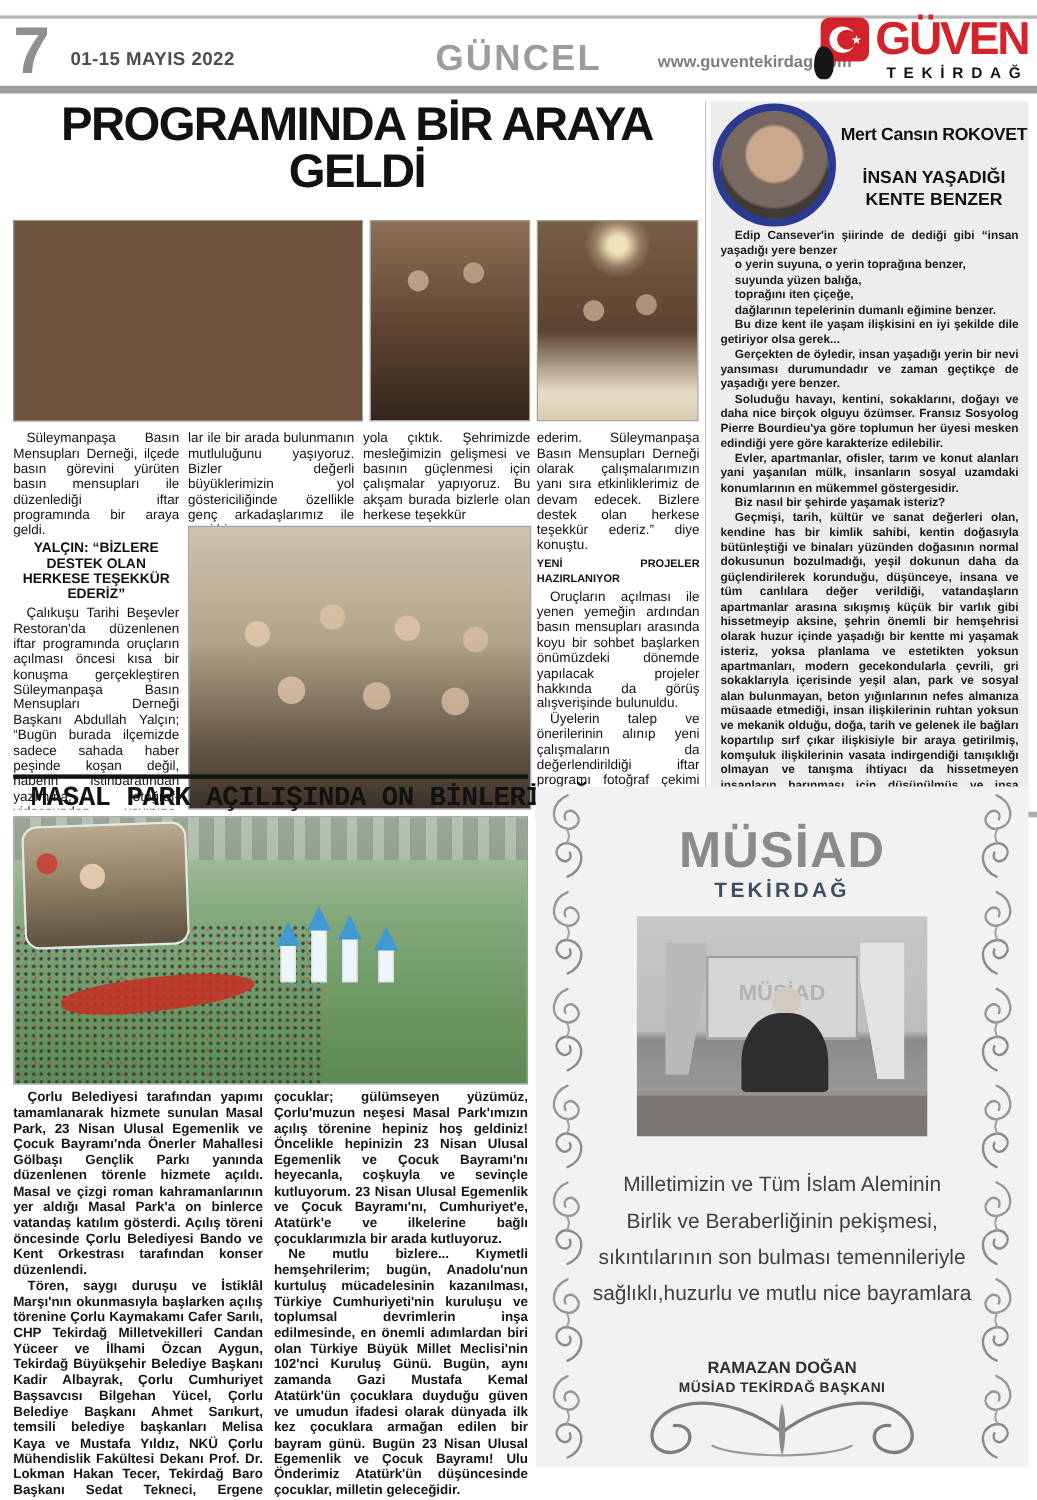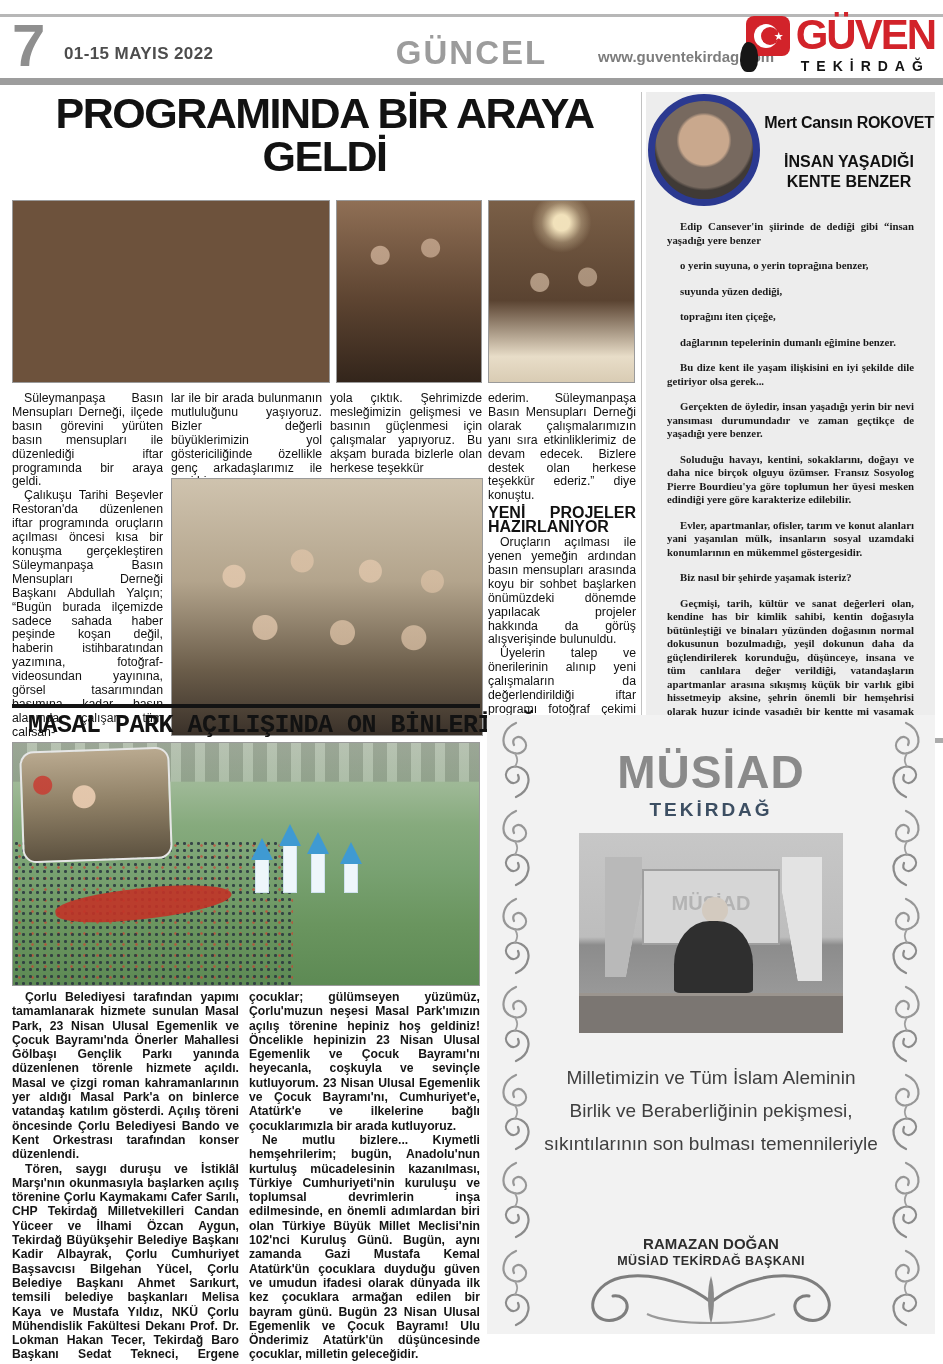--- a/index.html
+++ b/index.html
@@ -18,21 +18,21 @@
   .issue-date{left:64px;top:44px;font-size:17px;font-weight:bold;color:#4d4d4d;letter-spacing:.4px;}
   .section-title{left:0;top:34px;width:943px;text-align:center;font-size:33px;font-weight:bold;color:#9c9c9c;letter-spacing:2px;}
   .website{left:598px;top:48px;font-size:15px;font-weight:bold;color:#7d7d7d;text-decoration:none;}
   .logo{right:8px;top:16px;display:flex;align-items:flex-start;gap:6px;}
   .flagbox{position:relative;width:50px;height:56px;}
   .flag{position:absolute;left:6px;top:0;width:44px;height:40px;background:#d2232a;border-radius:8px;}
   .crescent{position:absolute;left:14px;top:8px;width:24px;height:24px;background:#fff;border-radius:50%;}
   .crescent-inner{position:absolute;left:21px;top:11px;width:18px;height:18px;background:#d2232a;border-radius:50%;}
   .flag-star{position:absolute;left:34px;top:14px;color:#fff;font-size:11px;}
   .silhouette{position:absolute;left:0;top:26px;width:18px;height:30px;background:#161616;border-radius:45% 55% 40% 40%/60% 45% 40% 40%;}
-  .logo-text{display:flex;flex-direction:column;align-items:center;}
+  .logo-text{display:flex;flex-direction:column;align-items:flex-end;}
   .logo-main{font-size:42px;line-height:.9;font-weight:bold;color:#d2232a;letter-spacing:-2px;}
   .logo-sub{font-size:14px;font-weight:bold;color:#141414;letter-spacing:7px;margin-top:4px;}
 
   
   .headline{left:12px;top:92px;width:625px;text-align:center;font-weight:bold;color:#121212;
             font-size:43px;line-height:1.0;letter-spacing:-1.5px;}
 
   
   .photo{border:1px solid #9a9a9a;overflow:hidden;}
   .photo-a{left:12px;top:200px;width:318px;height:183px;
@@ -65,36 +65,36 @@
       linear-gradient(180deg,#cfc3ae 0%,#b3a48c 40%,#6a5c49 75%,#3a3129 100%);}
 
   
   .colbox{font-size:12.3px;line-height:13.9px;text-align:justify;overflow:hidden;color:#111;}
   .colbox p{margin:0;text-indent:12px;}
   .col1{left:12px;top:392px;width:151px;height:344px;}
   .col2{left:171px;top:392px;width:151px;height:86px;}
   .col3{left:330px;top:392px;width:152px;height:86px;}
   .col4{left:488px;top:392px;width:148px;height:344px;}
   .subhead{font-weight:bold;text-align:center;text-indent:0!important;margin:3px 0!important;font-size:12.6px;}
-  .subhead-left{font-weight:bold;text-indent:0!important;margin:3px 0 2px 0!important;font-size:16px;}
+  .subhead-left{font-weight:bold;text-indent:0!important;margin:3px 0 2px 0!important;font-size:10px;}
   .byline{font-weight:bold;text-indent:10px!important;margin-top:3px!important;}
   .vrule{left:641px;top:92px;width:1px;height:644px;background:#c2c2c2;}
 
   
   .rokovet{left:646px;top:92px;width:289px;height:646px;background:#ededed;}
   .avatar{position:absolute;left:2px;top:2px;width:112px;height:112px;border-radius:50%;
           border:7px solid #2b3990;
           background:radial-gradient(circle at 50% 40%,#c9a88d 0 32%,#77695f 36% 62%,#403a36 66%);}
   .rok-name{position:absolute;left:118px;top:22px;width:170px;text-align:center;
             font-size:16px;font-weight:bold;white-space:nowrap;letter-spacing:-.3px;color:#111;}
   .rok-title{position:absolute;left:118px;top:60px;width:170px;text-align:center;
              font-size:16px;font-weight:bold;line-height:1.25;color:#111;}
   .rok-body{position:absolute;left:9px;right:9px;top:116px;bottom:6px;overflow:hidden;
             font-size:10.8px;line-height:13.5px;font-weight:bold;text-align:justify;color:#1a1a1a;}
-  .rok-body p{margin:12px;text-indent:13px;font-family:Liberation Serif, serif;}
+  .rok-body p{margin:0;text-indent:13px;}
 
   
   .masal-rule{left:12px;top:704px;width:468px;height:4px;background:#131313;}
   .masal-headline{left:28px;top:711px;width:468px;font-size:25px;font-weight:bold;letter-spacing:-.5px;color:#121212;white-space:nowrap;font-family:Liberation Mono, monospace;}
   .photo-e{left:12px;top:742px;width:468px;height:244px;position:absolute;border:1px solid #9a9a9a;overflow:hidden;
     background:
       repeating-linear-gradient(90deg,rgba(120,120,120,.35) 0 14px,rgba(200,200,200,.35) 14px 24px),
       linear-gradient(180deg,#aebfa6 0%,#9db895 18%,#86aa7d 34%,#79a272 52%,#6a955f 75%,#5d8a54 100%);
     background-size:100% 16%,100% 100%;background-repeat:no-repeat;}
   .crowd{position:absolute;left:0;bottom:0;width:60%;height:60%;
@@ -196,20 +196,21 @@
     <div>PROGRAMINDA BİR ARAYA GELDİ</div>
   </div>
 
   <div class="abs photo photo-a"></div>
   <div class="abs photo photo-b"></div>
   <div class="abs photo photo-c"></div>
   <div class="abs photo photo-d"></div>
 
   <div class="abs colbox col1">
     <p>Süleymanpaşa Basın Mensupları Derneği, ilçede basın görevini yürüten basın mensupları ile düzenlediği iftar programında bir araya geldi.</p>
+    <p class="subhead">YALÇIN: “BİZLERE DESTEK OLAN HERKESE TEŞEKKÜR EDERİZ”</p>
     <p>Çalıkuşu Tarihi Beşevler Restoran'da düzenlenen iftar programında oruçların açılması öncesi kısa bir konuşma gerçekleştiren Süleymanpaşa Basın Mensupları Derneği Başkanı Abdullah Yalçın; “Bugün burada ilçemizde sadece sahada haber peşinde koşan değil, haberin istihbaratından yazımına, fotoğraf-videosundan yayınına, görsel tasarımından basımına kadar basın alanında çalışan tüm çalışan-</p>
   </div>
   <div class="abs colbox col2">
     <p style="text-indent:0">lar ile bir arada bulunmanın mutluluğunu yaşıyoruz. Bizler değerli büyüklerimizin yol göstericiliğinde özellikle genç arkadaşlarımız ile yeni bir</p>
   </div>
   <div class="abs colbox col3">
     <p style="text-indent:0">yola çıktık. Şehrimizde mesleğimizin gelişmesi ve basının güçlenmesi için çalışmalar yapıyoruz. Bu akşam burada bizlerle olan herkese teşekkür</p>
   </div>
   <div class="abs colbox col4">
     <p style="text-indent:0">ederim. Süleymanpaşa Basın Mensupları Derneği olarak çalışmalarımızın yanı sıra etkinliklerimiz de devam edecek. Bizlere destek olan herkese teşekkür ederiz.” diye konuştu.</p>
@@ -224,21 +225,21 @@
   <div class="abs rokovet">
     <div class="avatar"></div>
     <div class="rok-name">Mert Cansın ROKOVET</div>
     <div class="rok-title">
       <div>İNSAN YAŞADIĞI</div>
       <div>KENTE BENZER</div>
     </div>
     <div class="rok-body">
       <p>Edip Cansever'in şiirinde de dediği gibi “insan yaşadığı yere benzer</p>
       <p>o yerin suyuna, o yerin toprağına benzer,</p>
-      <p>suyunda yüzen dediği,</p>
+      <p>suyunda yüzen balığa,</p>
       <p>toprağını iten çiçeğe,</p>
       <p>dağlarının tepelerinin dumanlı eğimine benzer.</p>
       <p>Bu dize kent ile yaşam ilişkisini en iyi şekilde dile getiriyor olsa gerek...</p>
       <p>Gerçekten de öyledir, insan yaşadığı yerin bir nevi yansıması durumundadır ve zaman geçtikçe de yaşadığı yere benzer.</p>
       <p>Soluduğu havayı, kentini, sokaklarını, doğayı ve daha nice birçok olguyu özümser. Fransız Sosyolog Pierre Bourdieu'ya göre toplumun her üyesi mesken edindiği yere göre karakterize edilebilir.</p>
       <p>Evler, apartmanlar, ofisler, tarım ve konut alanları yani yaşanılan mülk, insanların sosyal uzamdaki konumlarının en mükemmel göstergesidir.</p>
       <p>Biz nasıl bir şehirde yaşamak isteriz?</p>
       <p>Geçmişi, tarih, kültür ve sanat değerleri olan, kendine has bir kimlik sahibi, kentin doğasıyla bütünleştiği ve binaları yüzünden doğasının normal dokusunun bozulmadığı, yeşil dokunun daha da güçlendirilerek korunduğu, düşünceye, insana ve tüm canlılara değer verildiği, vatandaşların apartmanlar arasına sıkışmış küçük bir varlık gibi hissetmeyip aksine, şehrin önemli bir hemşehrisi olarak huzur içinde yaşadığı bir kentte mi yaşamak isteriz, yoksa planlama ve estetikten yoksun apartmanları, modern gecekondularla çevrili, gri sokaklarıyla içerisinde yeşil alan, park ve sosyal alan bulunmayan, beton yığınlarının nefes almanıza müsaade etmediği, insan ilişkilerinin ruhtan yoksun ve mekanik olduğu, doğa, tarih ve gelenek ile bağları kopartılıp sırf çıkar ilişkisiyle bir araya getirilmiş, komşuluk ilişkilerinin vasata indirgendiği tanışıklığı olmayan ve tanışma ihtiyacı da hissetmeyen insanların barınması için düşünülmüş ve inşa edilmiş bir kentte mi yaşamak isteriz ? Karar bizim...</p>
 
     </div>
@@ -298,20 +299,21 @@
       <div class="ad-backdrop">MÜSİAD</div>
       <div class="ad-man-head"></div>
       <div class="ad-man-body"></div>
       <div class="ad-desk"></div>
     </div>
 
     <div class="ad-message">
       <div>Milletimizin ve Tüm İslam Aleminin</div>
       <div>Birlik ve Beraberliğinin pekişmesi,</div>
       <div>sıkıntılarının son bulması temennileriyle</div>
+      <div>sağlıklı,huzurlu ve mutlu nice bayramlara</div>
     </div>
 
     <div class="ad-sign-name">RAMAZAN DOĞAN</div>
     <div class="ad-sign-title">MÜSİAD TEKİRDAĞ BAŞKANI</div>
 
     <svg class="flourish-b" viewBox="0 0 320 74" preserveAspectRatio="xMidYMax meet">
       <use href="#bigflourish" x="0" y="4"></use>
     </svg>
   </div>
 

